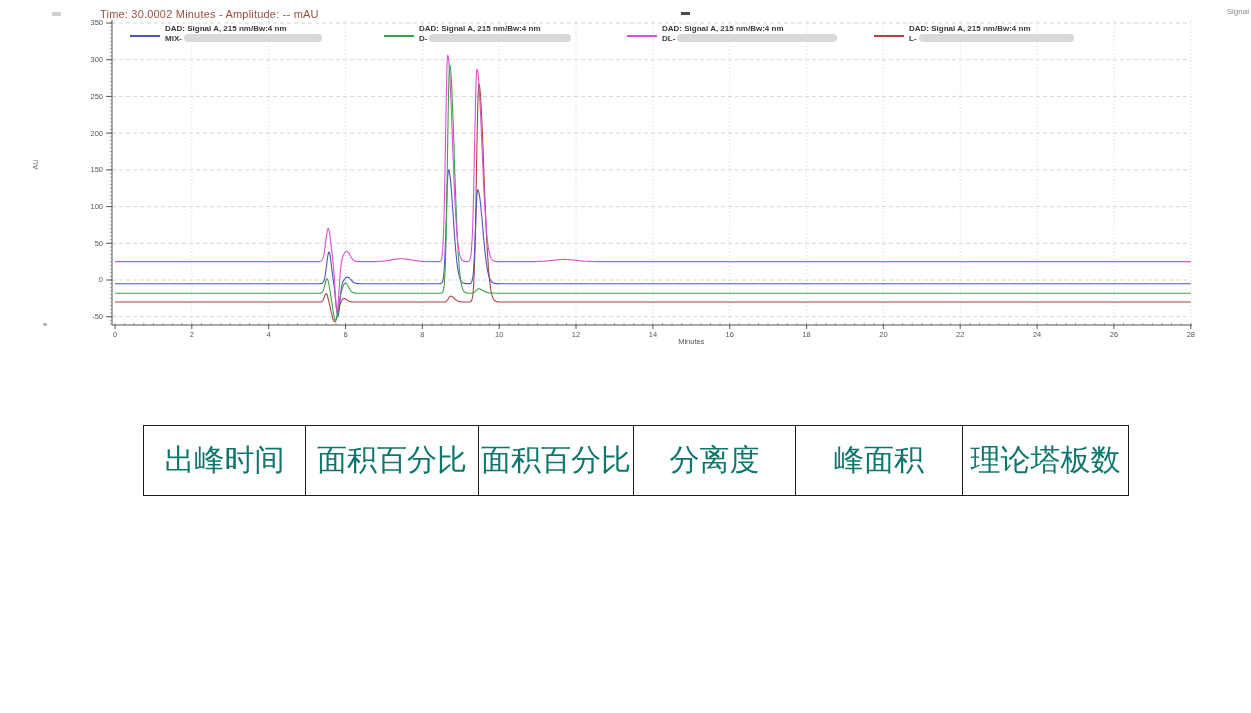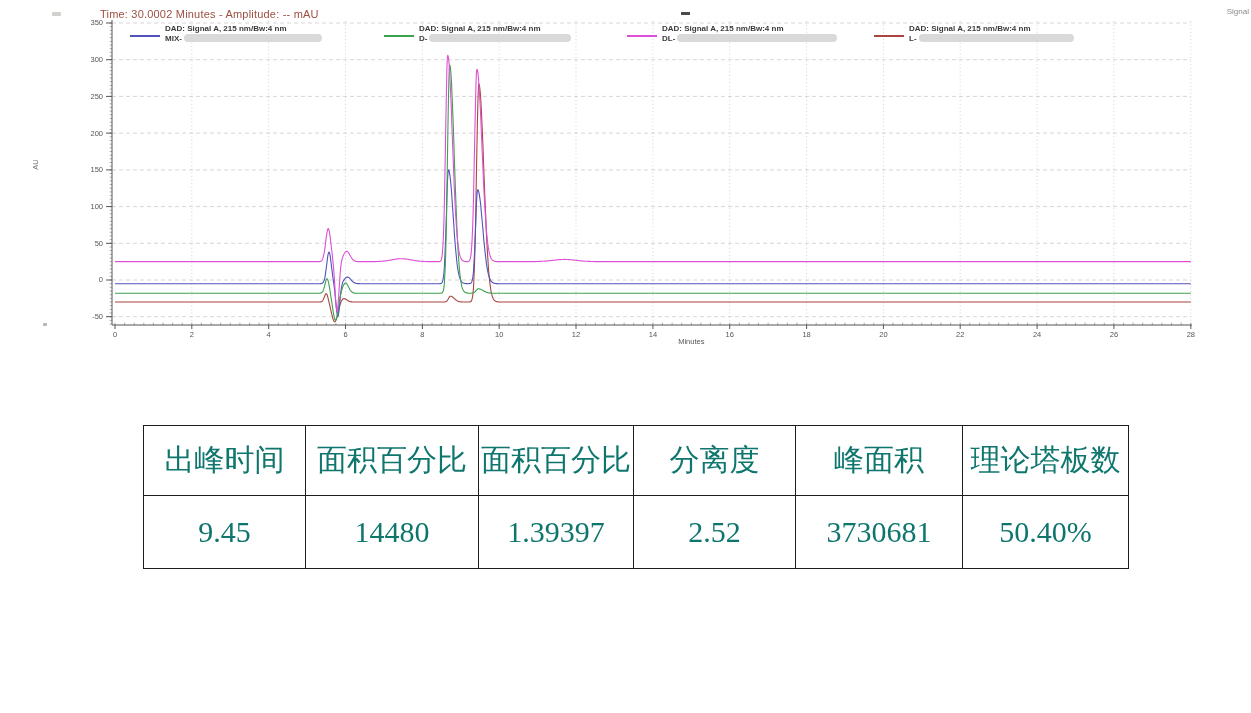--- a/index.html
+++ b/index.html
@@ -354,25 +354,17 @@
       </colgroup>
       <tbody>
           <tr class="hdr">
         <th>出峰时间</th>
         <th>面积百分比</th>
         <th>面积百分比</th>
         <th>分离度</th>
         <th>峰面积</th>
         <th>理论塔板数</th>
       </tr>
-      <tr class="r1">
-        <td>9.45</td>
-        <td>14480</td>
-        <td>1.39397</td>
-        <td>2.52</td>
-        <td>3730681</td>
-        <td>50.40%</td>
-      </tr>
     </tbody>
       </table>
   </div>
 
 </div>
 
 </body></html>

